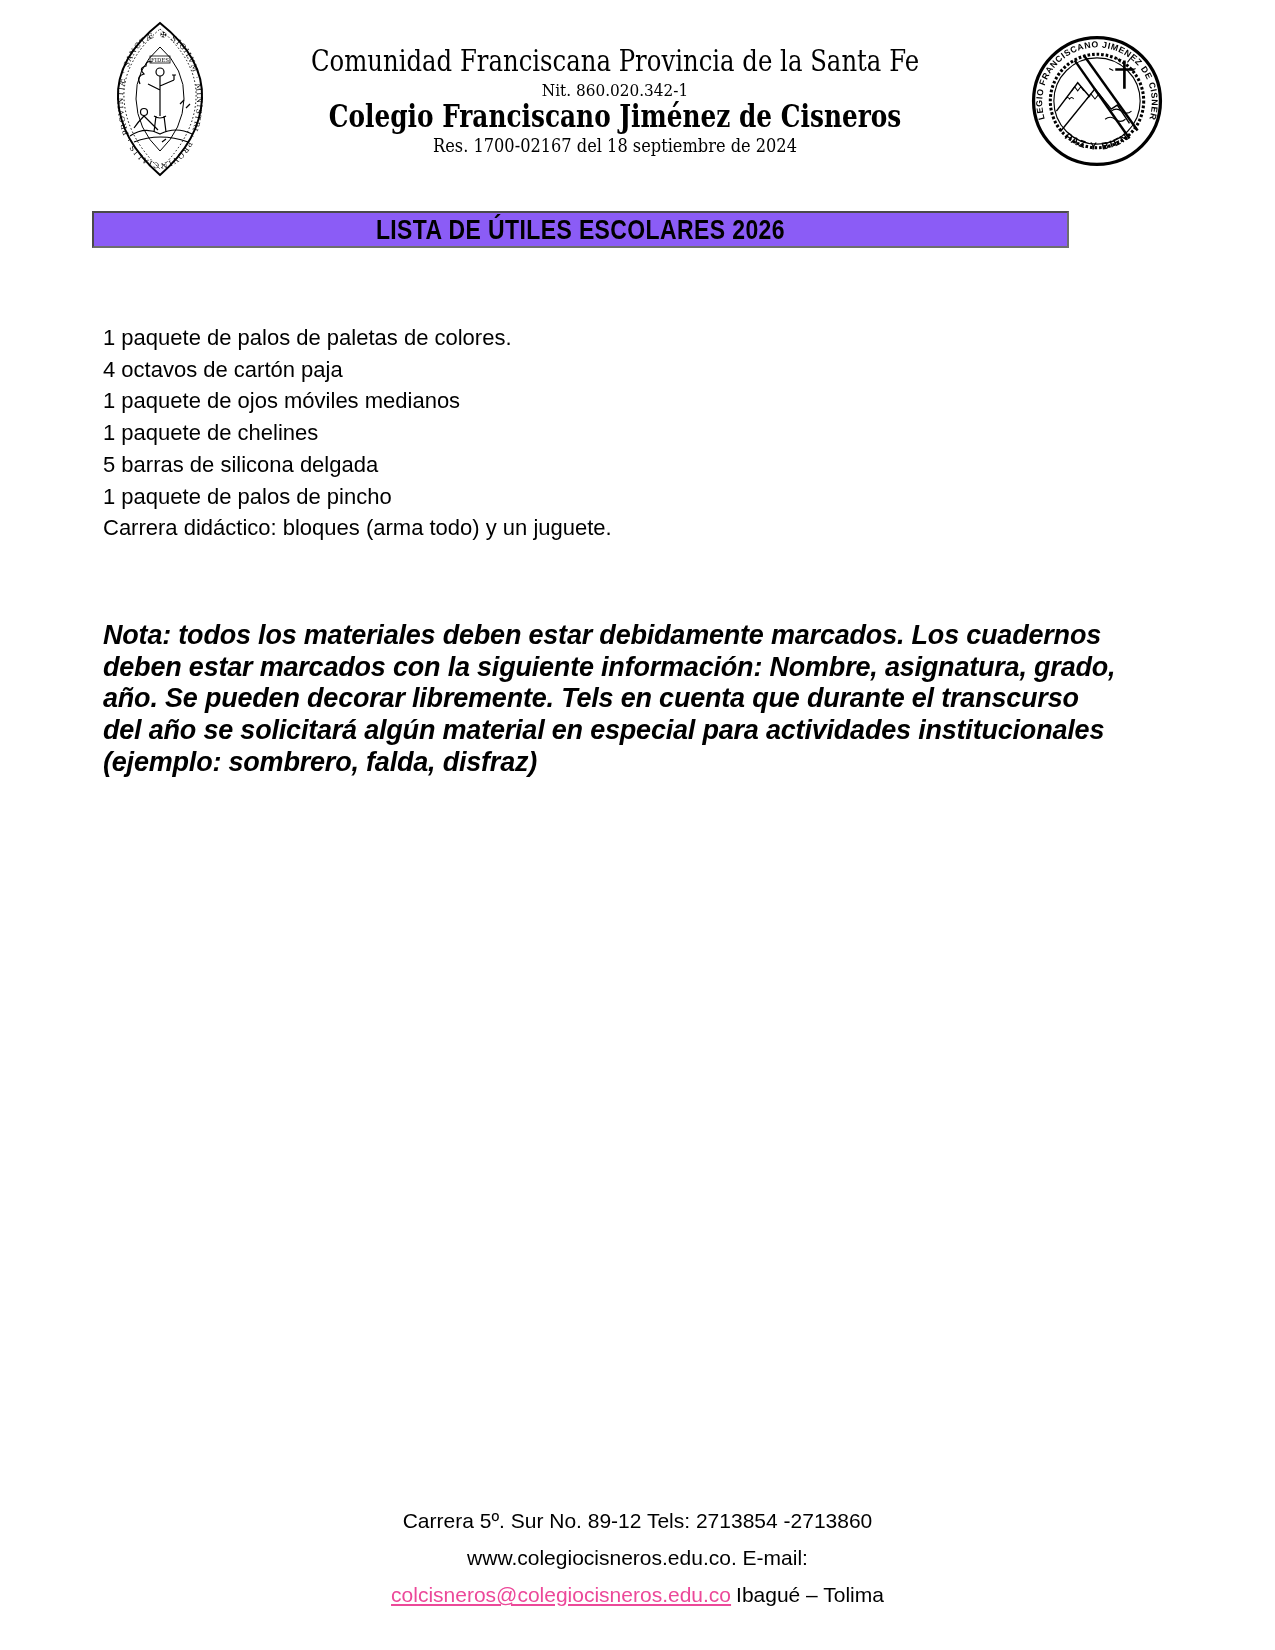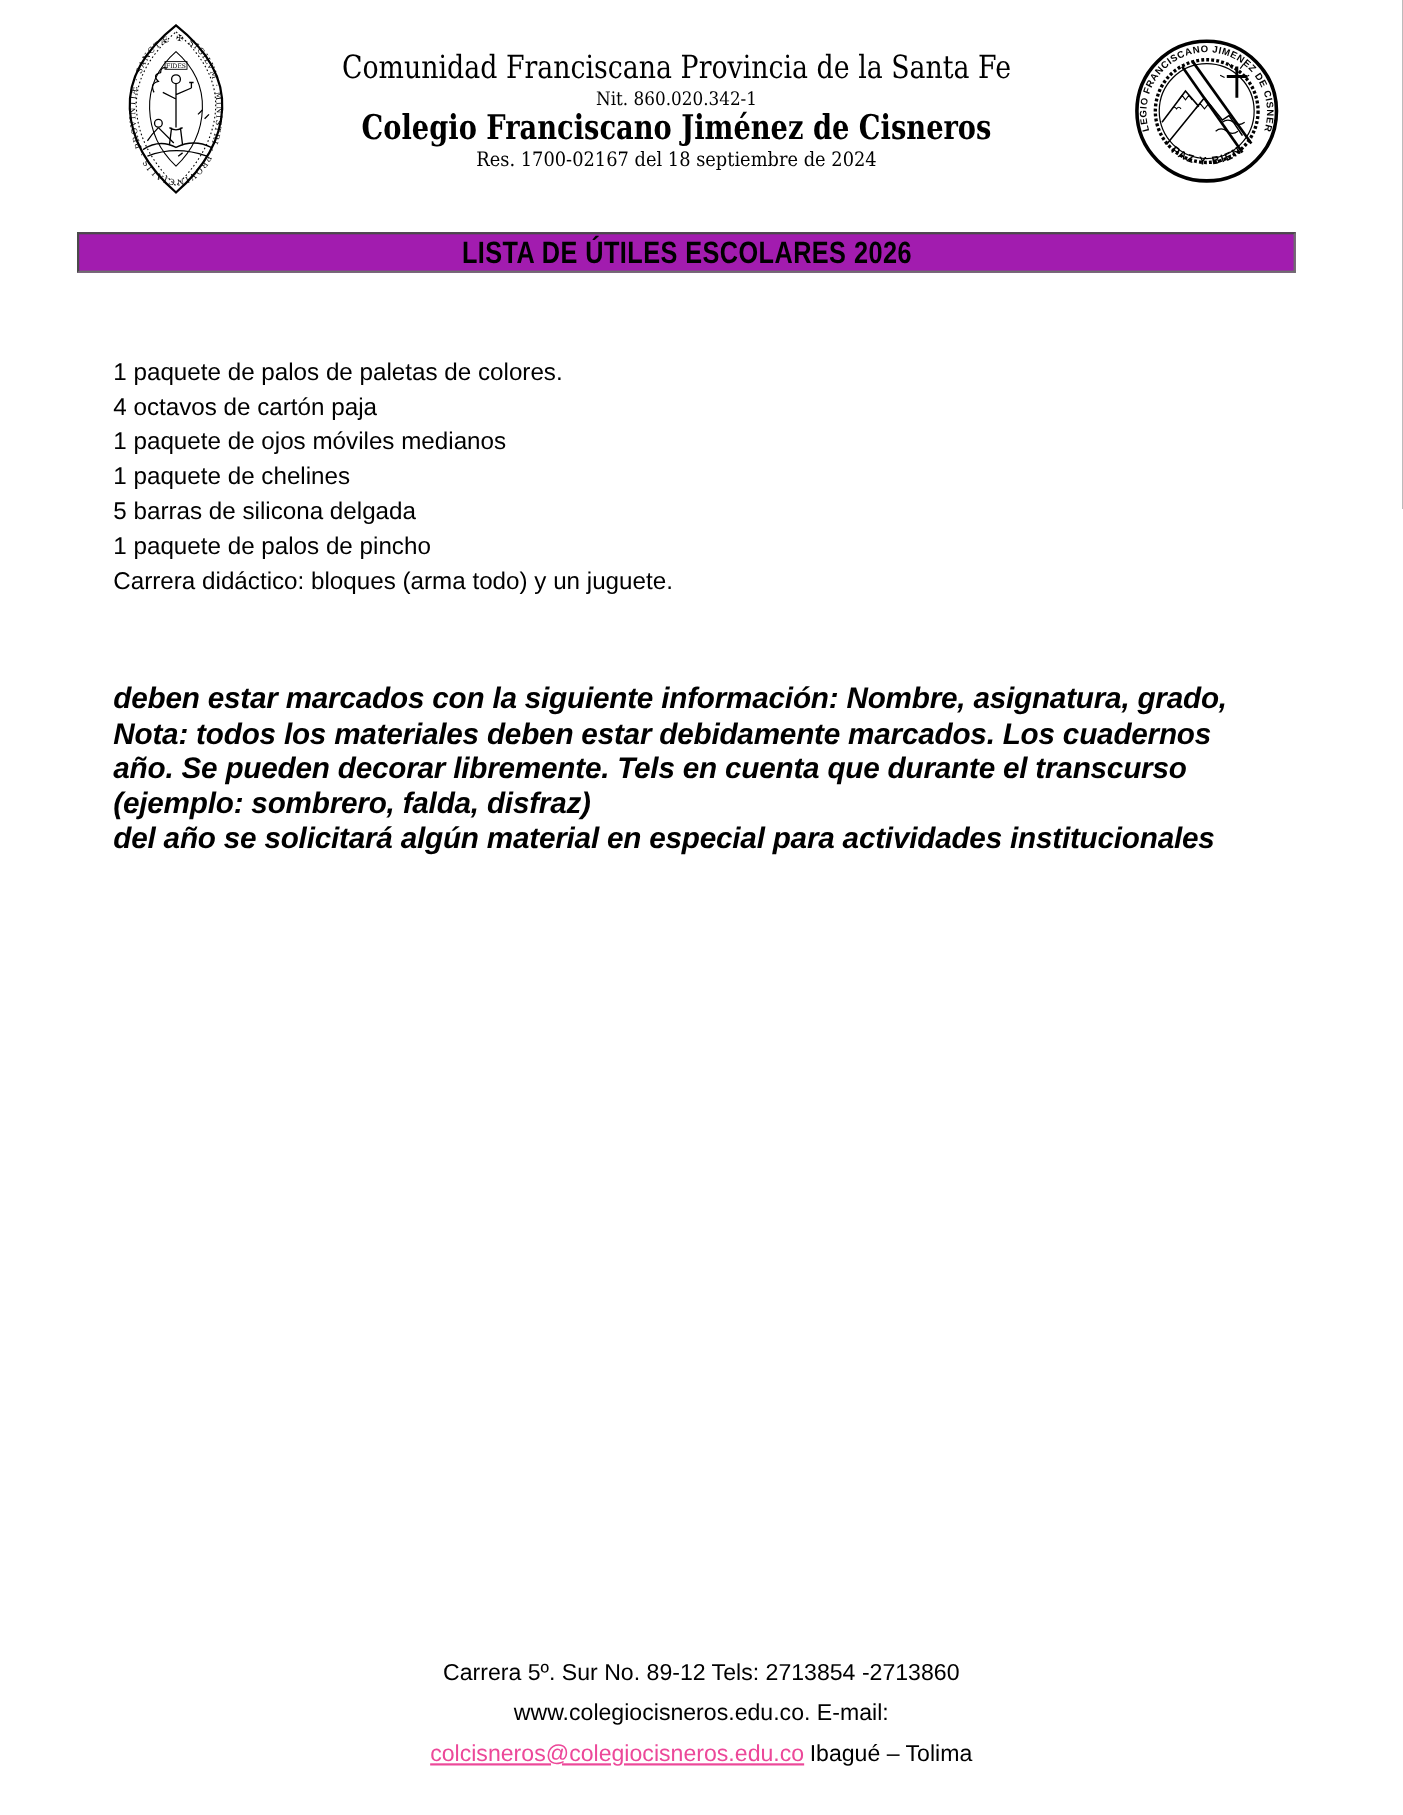--- a/index.html
+++ b/index.html
@@ -21,22 +21,22 @@
     text-align:center;
     font-family:"DejaVu Serif", serif;
     line-height:1.08;
   }
   .h-org    { font-size:29px; transform:scaleX(0.84); transform-origin:center; white-space:nowrap; }
   .h-nit    { font-size:17px; margin-top:4px; transform:scaleX(0.9); transform-origin:center; }
   .h-school { font-size:31px; font-weight:bold; margin-top:0px; transform:scaleX(0.8); transform-origin:center; white-space:nowrap; }
   .h-res    { font-size:18px; margin-top:3px; transform:scaleX(0.9); transform-origin:center; }
   
   .title-box {
-    position:absolute; left:70px; top:211px; width:1108px; height:37px;
-    background:#a21caf;
+    position:absolute; left:92px; top:211px; width:977px; height:37px;
+    background:#8b5cf6;
     border:2px solid #4a4a4a;
     border-right-color:#6e6e6e; border-bottom-color:#6e6e6e;
     display:flex; align-items:center; justify-content:center;
   }
   .title-text {
     font-size:28px; font-weight:bold; letter-spacing:0.5px;
     transform:scaleX(0.82); transform-origin:center; white-space:nowrap;
   }
   
   .supplies {
@@ -128,25 +128,25 @@
       <div class="supply-line">1 paquete de palos de paletas de colores.</div>
       <div class="supply-line">4 octavos de cartón paja</div>
       <div class="supply-line">1 paquete de ojos móviles medianos</div>
       <div class="supply-line">1 paquete de chelines</div>
       <div class="supply-line">5 barras de silicona delgada</div>
       <div class="supply-line">1 paquete de palos de pincho</div>
       <div class="supply-line">Carrera didáctico: bloques (arma todo) y un juguete.</div>
     </div>
 
   <div class="note">
+      <div class="note-line">Nota: todos los materiales deben estar debidamente marcados. Los cuadernos</div>
       <div class="note-line">deben estar marcados con la siguiente información: Nombre, asignatura, grado,</div>
-      <div class="note-line">Nota: todos los materiales deben estar debidamente marcados. Los cuadernos</div>
       <div class="note-line">año. Se pueden decorar libremente. Tels en cuenta que durante el transcurso</div>
+      <div class="note-line">del año se solicitará algún material en especial para actividades institucionales</div>
       <div class="note-line">(ejemplo: sombrero, falda, disfraz)</div>
-      <div class="note-line">del año se solicitará algún material en especial para actividades institucionales</div>
     </div>
 
   <div class="footer">
     <div>Carrera 5º. Sur No. 89-12 Tels: 2713854 -2713860</div>
     <div>www.colegiocisneros.edu.co. E-mail:</div>
     <div>
       <a class="email">colcisneros@colegiocisneros.edu.co</a><span class="loc">Ibagué – Tolima</span>
     </div>
   </div>
 

